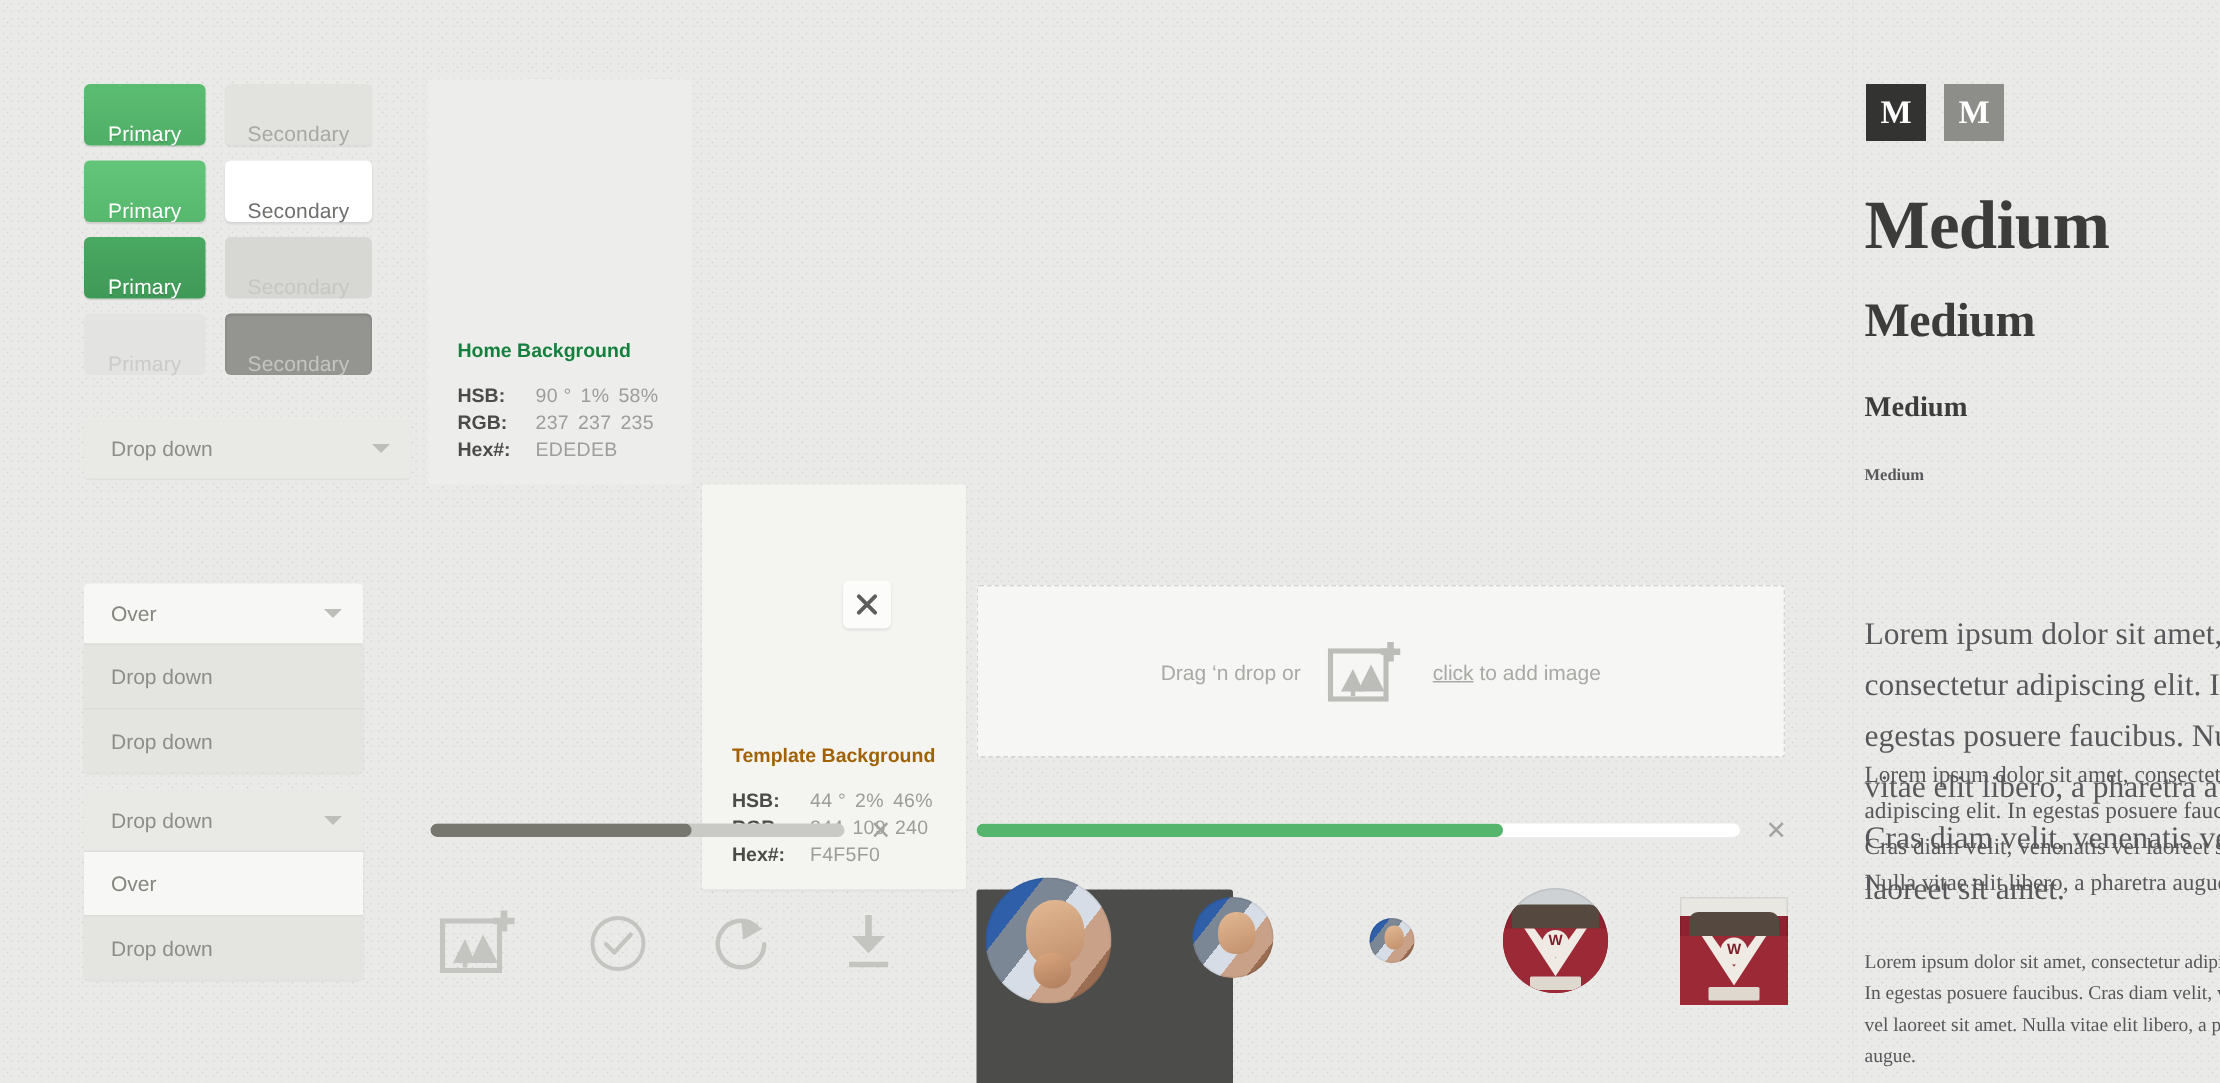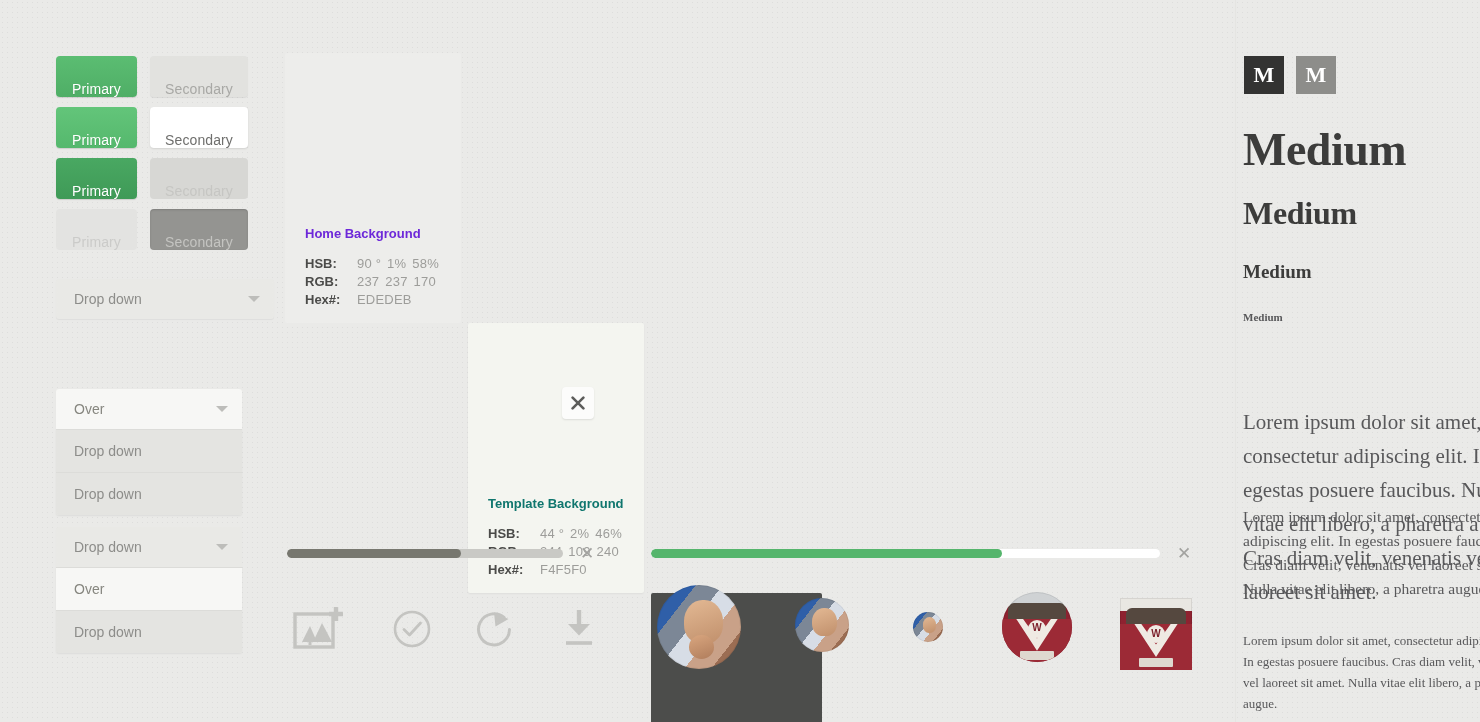--- a/index.html
+++ b/index.html
@@ -151,41 +151,41 @@
         <span>Over</span>
       </div>
       <div class="dd-opt">
         <span>Drop down</span>
       </div>
     </div>
   </div>
 
   <div class="swatch abs" style="left:285px;top:53px;width:176px;height:270px;background:#ededeb;">
     <div class="sw-body" style="top:173px;">
-      <div class="sw-title" style="color:#6d28d9;">Home Background</div>
+      <div class="sw-title" style="color:#15803d;">Home Background</div>
       <div class="sw-rows">
         <div class="sw-row">
             <span class="sw-key" style="color:#4b4b49;">HSB:</span>
             <span class="sw-val" style="color:#9d9d9a;"><span>90 °</span><span>1%</span><span>58%</span></span>
           </div>
         <div class="sw-row">
             <span class="sw-key" style="color:#4b4b49;">RGB:</span>
-            <span class="sw-val" style="color:#9d9d9a;"><span>237</span><span>237</span><span>170</span></span>
+            <span class="sw-val" style="color:#9d9d9a;"><span>237</span><span>237</span><span>235</span></span>
           </div>
         <div class="sw-row">
             <span class="sw-key" style="color:#4b4b49;">Hex#:</span>
             <span class="sw-val" style="color:#9d9d9a;">EDEDEB</span>
           </div>
       </div>
     </div>
   </div>
 
   <div class="swatch abs" style="left:468px;top:53px;width:176px;height:270px;background:#f4f5f0;box-shadow:0 1px 2px rgba(0,0,0,.05);">
     <div class="sw-body" style="top:173px;">
-      <div class="sw-title" style="color:#0f766e;">Template Background</div>
+      <div class="sw-title" style="color:#a16207;">Template Background</div>
       <div class="sw-rows">
         <div class="sw-row">
             <span class="sw-key" style="color:#4b4b49;">HSB:</span>
             <span class="sw-val" style="color:#9d9d9a;"><span>44 °</span><span>2%</span><span>46%</span></span>
           </div>
         <div class="sw-row">
             <span class="sw-key" style="color:#4b4b49;">RGB:</span>
             <span class="sw-val" style="color:#9d9d9a;"><span>244</span><span>109</span><span>240</span></span>
           </div>
         <div class="sw-row">
@@ -199,20 +199,31 @@
   <div class="swatch abs" style="left:651px;top:53px;width:171px;height:270px;background:#4c4d4b;">
     
   </div>
 
   <div class="tip-x abs" style="left:562px;top:387px;width:32px;height:32px;">
     <svg width="14" height="14" viewBox="0 0 14 14">
       <path d="M1.6 1.6 L12.4 12.4 M12.4 1.6 L1.6 12.4" stroke="#5d5d5b" stroke-width="2.6" stroke-linecap="round"></path>
     </svg>
   </div>
 
+  <div class="dropzone abs" style="left:651px;top:390px;width:537px;height:113px;">
+    <span>Drag ‘n drop or</span>
+    <svg width="52" height="44" viewBox="0 0 52 44">
+      <rect x="2" y="8" width="37" height="32" fill="none" stroke="#bcbcb9" stroke-width="3.4"></rect>
+      <path d="M9 35 L17 20 L24 35 Z" fill="#bcbcb9"></path>
+      <path d="M20 35 L29 17 L38 35 Z" fill="#bcbcb9"></path>
+      <rect x="15.5" y="33" width="3" height="5" fill="#bcbcb9"></rect>
+      <path d="M42 2 v13 M35.5 8.5 h13" stroke="#bcbcb9" stroke-width="4.4" stroke-linecap="butt"></path>
+    </svg>
+    <span><span class="dz-under">click</span><span> to add image</span></span>
+  </div>
 
   <div class="abs" style="left:287px;top:545px;width:310px;display:flex;align-items:center;">
     <div class="prog" style="width:276px;background:#c9c9c5;">
       <div class="prog-fill" id="pf0" style="background: rgb(119, 119, 111); width: 63%;"></div>
     </div>
     <span class="prog-x" style="margin-left:17px;">✕</span>
   </div>
 
   <div class="abs" style="left:651px;top:545px;width:545px;display:flex;align-items:center;">
     <div class="prog" style="width:509px;background:#ffffff;">

